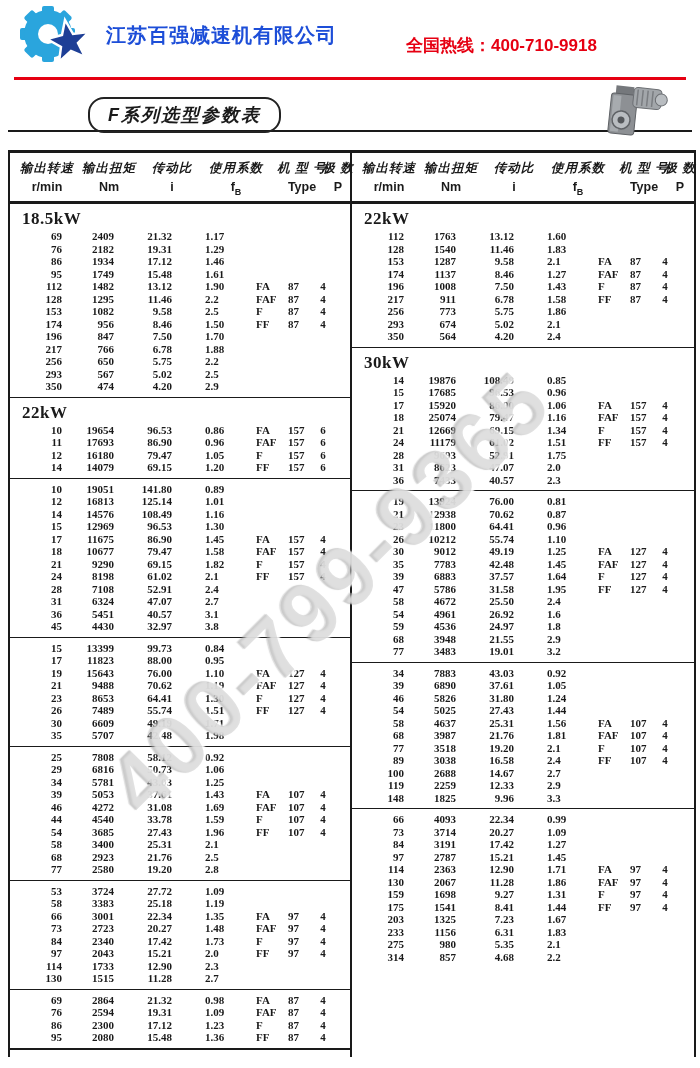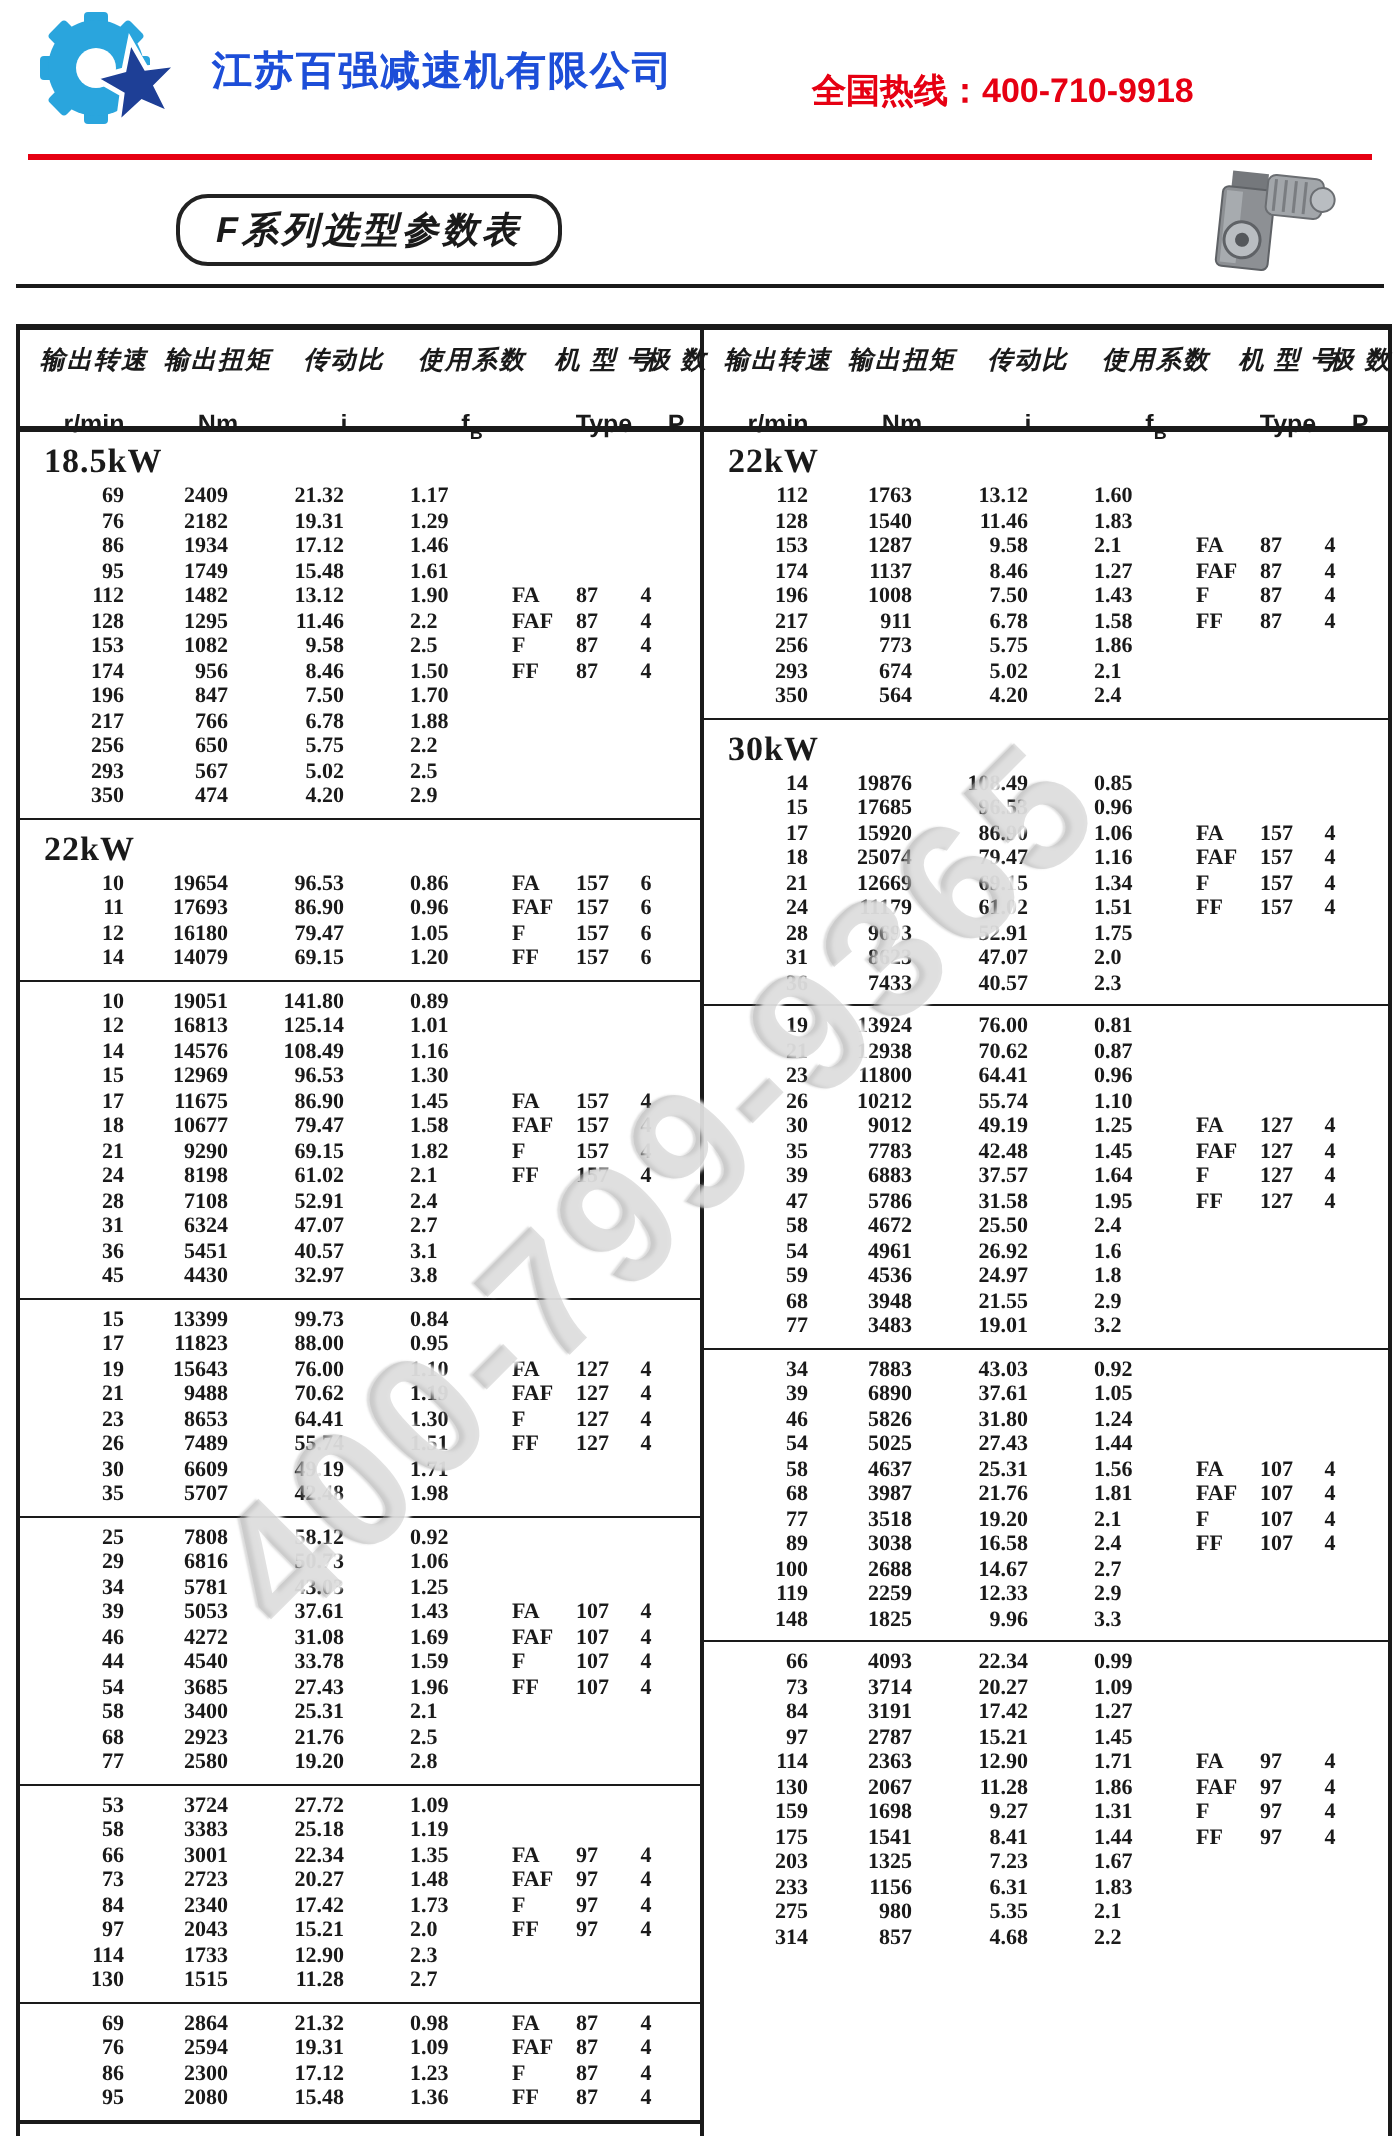--- a/index.html
+++ b/index.html
@@ -7,35 +7,35 @@
   .page{position:relative;width:700px;height:1068px;background:#fff;}
 
   
   .top-header{position:relative;height:77px;}
   .logo{position:absolute;left:14px;top:4px;}
   .company{position:absolute;left:106px;top:22px;font-size:20px;font-weight:bold;letter-spacing:1px;color:#1d4ed8;white-space:nowrap;}
   .hotline{position:absolute;left:406px;top:34px;font-size:17px;font-weight:bold;color:#e60012;white-space:nowrap;}
   .red-rule{height:3px;background:#e60012;margin:0 14px;}
 
   
-  .mid-band{position:relative;height:62px;}
+  .mid-band{position:relative;height:50px;}
   .badge{position:absolute;left:88px;top:17px;border:2px solid #222;border-radius:16px;padding:4px 18px;
          font-size:18px;font-weight:bold;font-style:italic;letter-spacing:2px;white-space:nowrap;}
   .product{position:absolute;right:30px;top:1px;}
   .black-rule{height:2px;background:#1a1a1a;margin:0 8px;}
 
   
   .table-wrap{display:flex;margin:18px 4px 0 8px;height:904px;border-top:3px solid #1a1a1a;}
   .col{width:344px;box-sizing:border-box;position:relative;}
   #col-left{border-left:2px solid #1a1a1a;border-right:2px solid #1a1a1a;}
   #col-right{border-right:2px solid #1a1a1a;}
   .thead{position:relative;height:48px;border-bottom:3px solid #1a1a1a;}
   .th{position:absolute;top:0;text-align:center;font-weight:bold;}
   .th .cn{display:block;font-size:12.5px;margin-top:7px;letter-spacing:1px;white-space:nowrap;font-style:italic;}
-  .th .en{display:block;font-size:12.5px;margin-top:16px;}
+  .th .en{display:block;font-size:12.5px;margin-top:3px;}
   .th sub{font-size:9px;}
 
   .section{position:relative;padding:4px 0;border-top:1.5px solid #1a1a1a;font-family:Liberation Serif, serif;}
   .section:first-child{border-top:none;}
   .section.closed{border-bottom:2px solid #1a1a1a;}
   .power{font-size:17px;font-weight:bold;height:22px;line-height:22px;padding-left:12px;letter-spacing:0.5px;}
   .rows{position:relative;}
   .row{position:relative;height:12.5px;}
   .cell{position:absolute;top:0;font-size:11px;font-weight:bold;line-height:12.5px;white-space:nowrap;}
   .c1{left:0;width:52px;text-align:right;}

